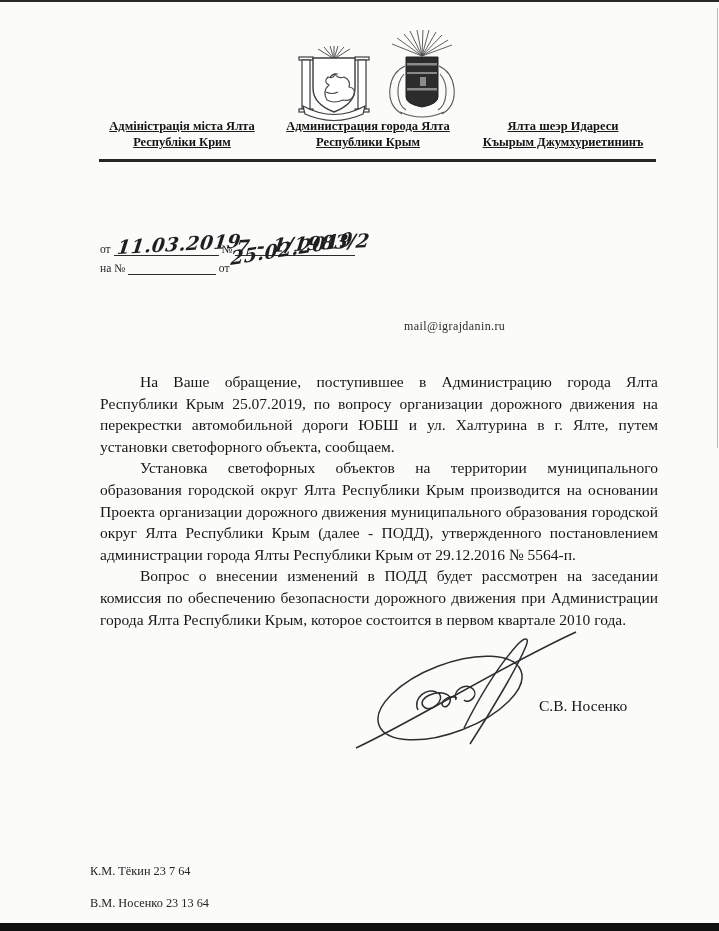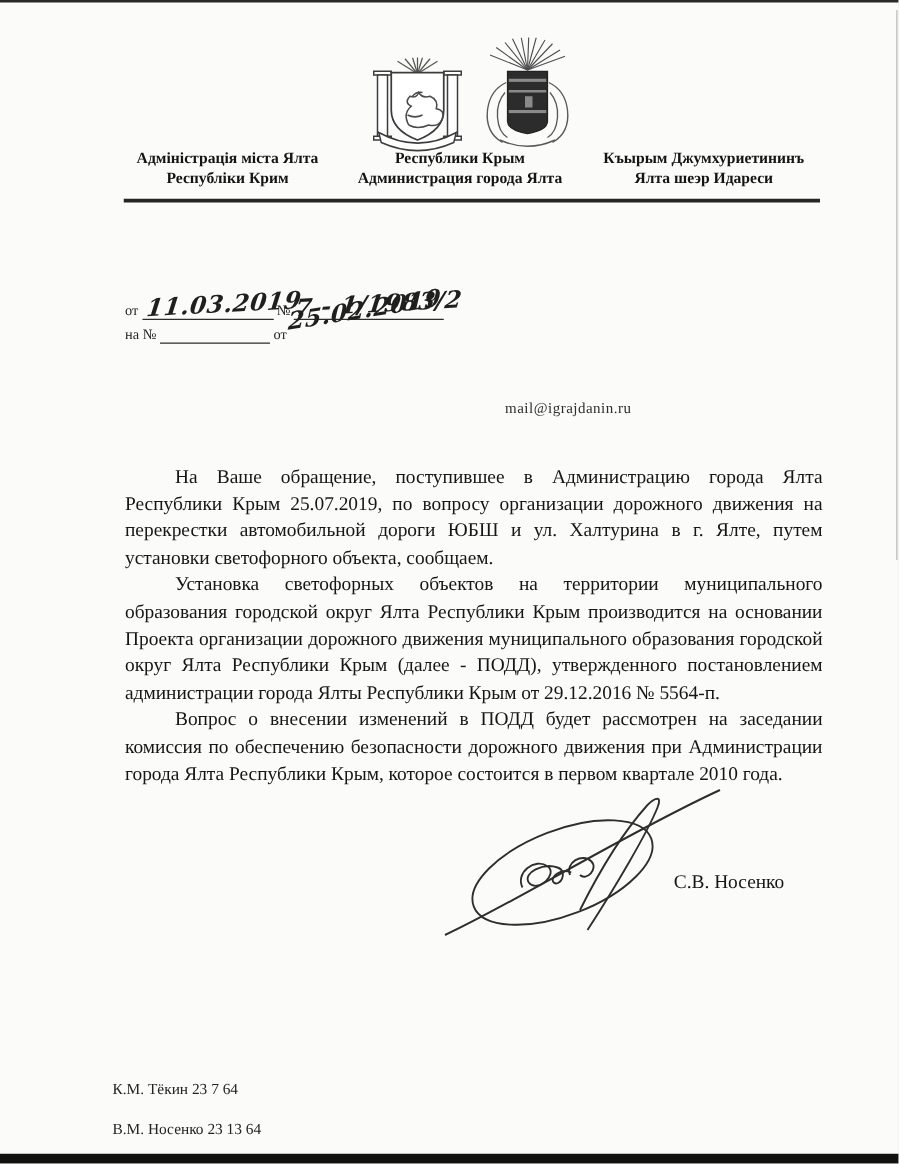--- a/index.html
+++ b/index.html
@@ -15,21 +15,21 @@
   }
   .scan-edge-top { position:absolute; top:0; left:0; width:100%; height:2px; background:#2a2a2a; }
   .scan-edge-bottom { position:absolute; bottom:0; left:0; width:100%; height:8px; background:#111; }
   .scan-edge-right { position:absolute; top:8px; right:1px; width:1px; height:440px; background:#b9b9b9; }
 
   
   .emblems { position:absolute; top:30px; left:296px; width:170px; display:flex; align-items:flex-end; gap:8px; }
   .emblem svg { display:block; }
 
   
-  .org-row { position:absolute; top:118px; left:92px; width:570px; display:flex; }
+  .org-row { position:absolute; top:118px; left:92px; width:570px; display:flex;text-decoration:underline; }
   .org-col { text-align:center; font-weight:bold; font-size:12.5px; line-height:16px; font-family:"Liberation Serif", serif; color:#141414; }
   .org-col.c1 { width:180px; }
   .org-col.c2 { width:192px; }
   .org-col.c3 { width:198px; }
 
   .head-rule { position:absolute; top:159px; left:99px; width:557px; height:3px; background:#262626; }
 
   
   .contact { position:absolute; top:169px; left:78px; width:600px; text-align:center; font-size:12.8px; line-height:15.8px; color:#171717; }
   .contact .reg { word-spacing:10px; }
@@ -149,26 +149,26 @@
       </svg>
     </div>
   </div>
 
   <div class="org-row">
     <div class="org-col c1">
       <div>Адміністрація міста Ялта</div>
       <div>Республіки Крим</div>
     </div>
     <div class="org-col c2">
+      <div>Администрация города Ялта</div>
       <div>Республики Крым</div>
-      <div>Администрация города Ялта</div>
     </div>
     <div class="org-col c3">
+      <div>Ялта шеэр Идареси</div>
       <div>Къырым Джумхуриетининъ</div>
-      <div>Ялта шеэр Идареси</div>
     </div>
   </div>
 
   <div class="head-rule"></div>
 
 
   <div class="ref-block">
     <div class="ref-line">
       <span class="lbl">от</span>
       <span class="uline u1"><span class="hw">11.03.2019</span></span>

